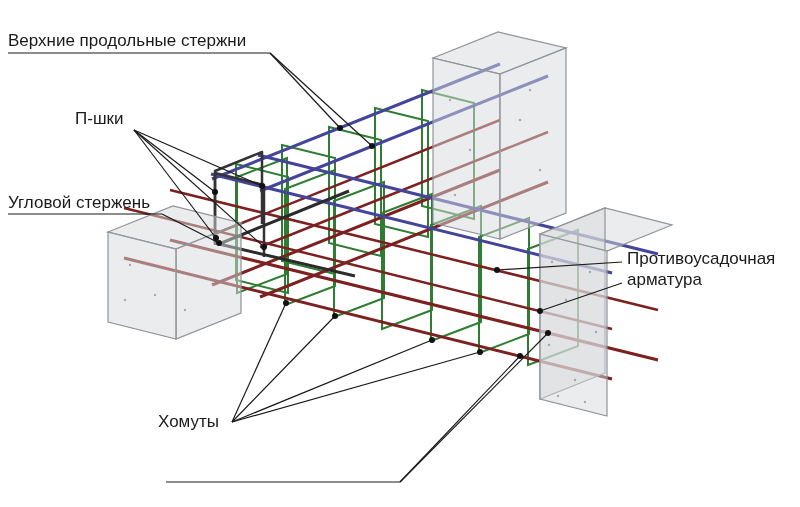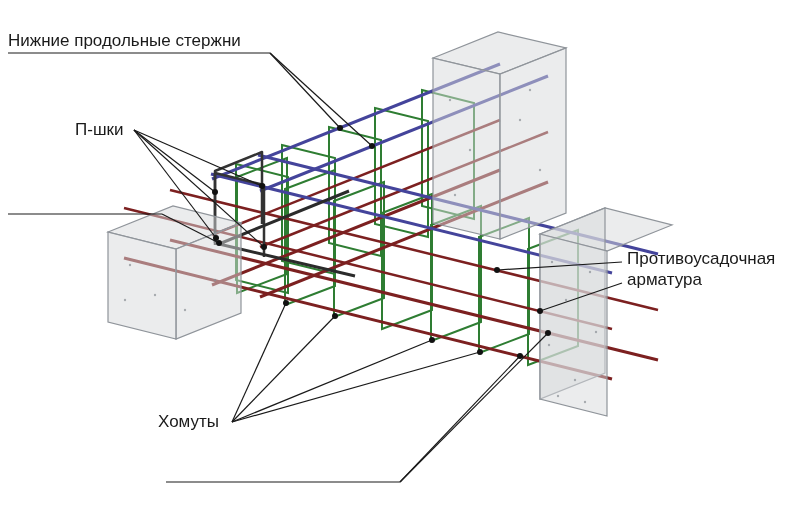--- a/index.html
+++ b/index.html
@@ -152,23 +152,24 @@
         <circle cx="540" cy="311" r="3"></circle>
       <circle cx="286" cy="303" r="3"></circle>
         <circle cx="335" cy="316" r="3"></circle>
       <circle cx="432" cy="340" r="3"></circle>
         <circle cx="480" cy="352" r="3"></circle>
       <circle cx="520" cy="356" r="3"></circle>
         <circle cx="548" cy="333" r="3"></circle>
     </g>
   </svg>
 
-  <div class="lbl" style="left:8px;top:30px;">Нижние продольные стержни</div>
+  <div class="lbl" style="left:8px;top:30px;">Верхние продольные стержни</div>
 
-  <div class="lbl" style="left:75px;top:119px;">П-шки</div>
+  <div class="lbl" style="left:75px;top:108px;">П-шки</div>
 
+  <div class="lbl" style="left:8px;top:192px;">Угловой стержень</div>
 
   <div class="lbl wrap" style="left:627px;top:248px;width:175px;">Противоусадочная арматура</div>
 
   <div class="lbl" style="left:158px;top:411px;text-align:center;">Хомуты</div>
 
 
 </div>
 
 </body></html>

